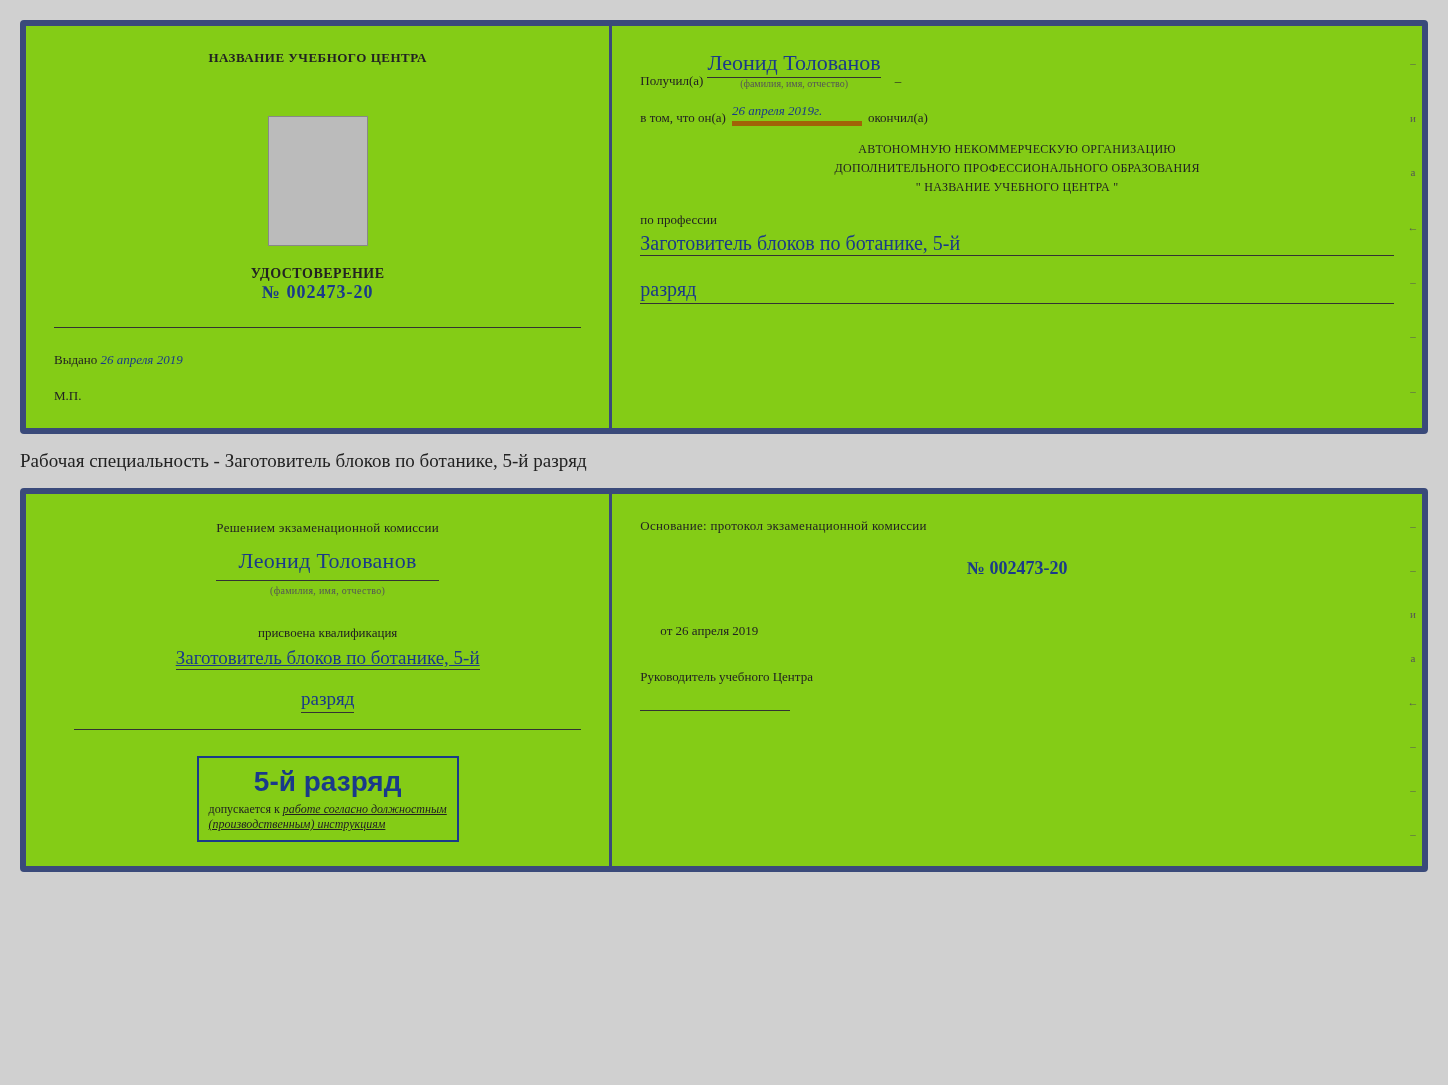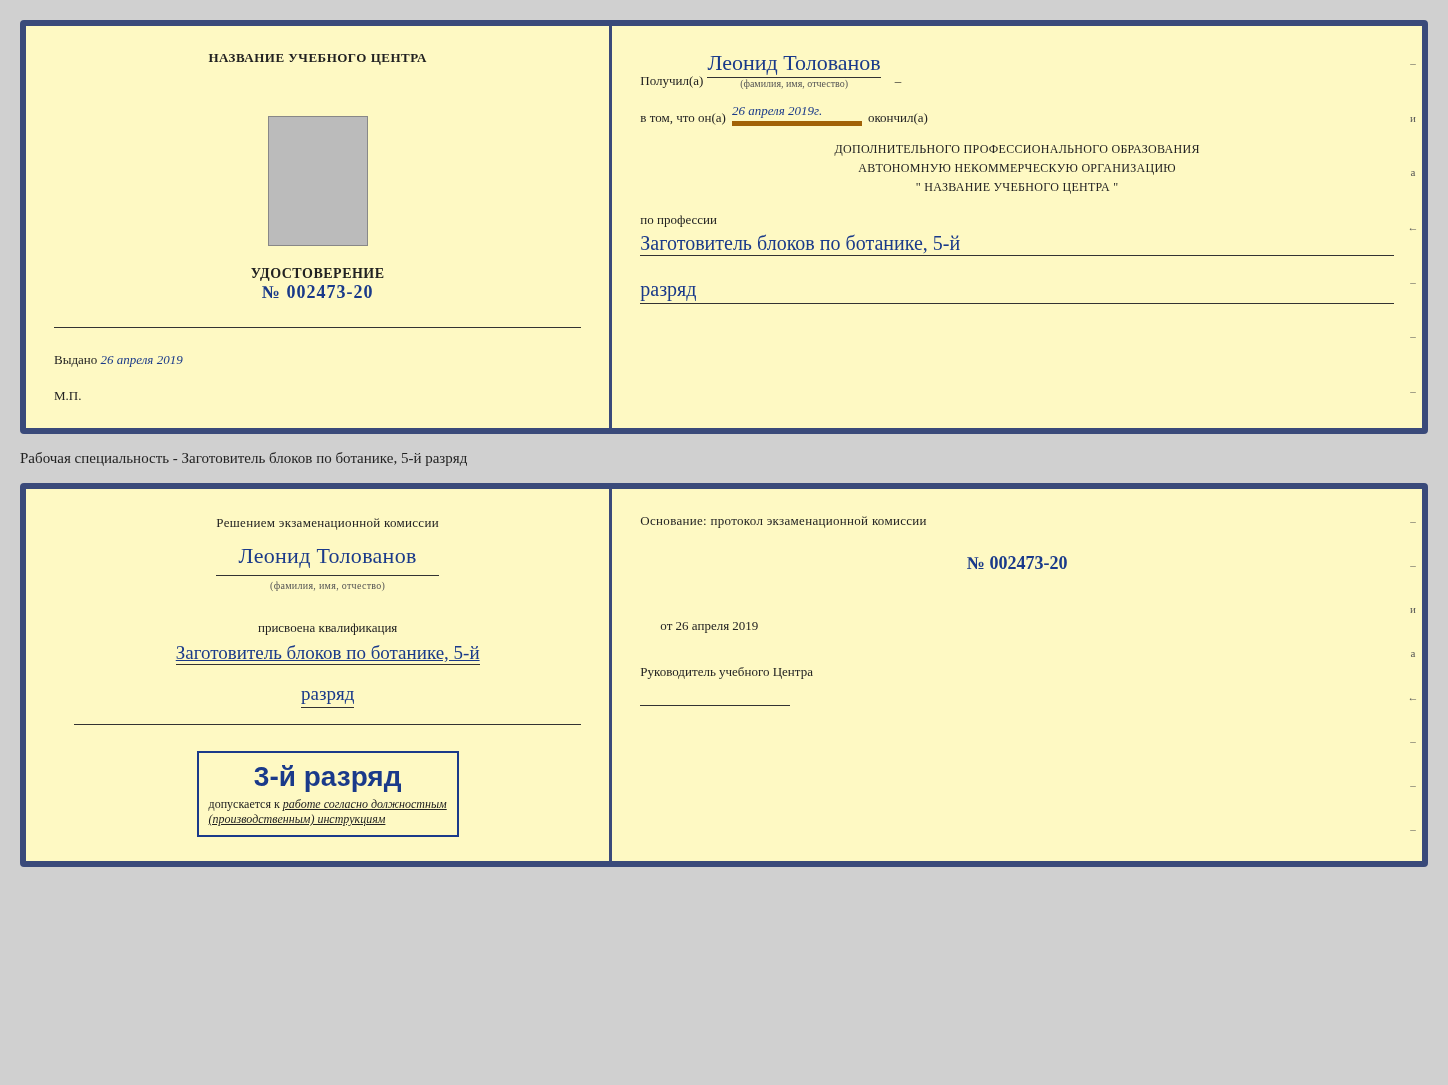--- a/index.html
+++ b/index.html
@@ -12,21 +12,21 @@
     }
 
     .page-wrapper {
       display: flex;
       flex-direction: column;
       gap: 12px;
     }
 
     
     .certificate-card {
-      background: #fef9c3;
+      background: #84cc16;
       border: 6px solid #3a4a7a;
       border-radius: 4px;
       display: flex;
       overflow: hidden;
       position: relative;
     }
 
     .cert-left, .cert-right {
       padding: 24px 28px;
     }
@@ -192,21 +192,21 @@
       font-size: 20px;
       color: #1a3a8a;
       border-bottom: 1px solid #333;
       display: block;
       margin-top: 8px;
       padding-bottom: 2px;
     }
 
     
     .specialty-label {
-      font-size: 15px;
+      font-size: 19px;
       color: #222;
       padding: 4px 0;
     }
 
     
     .lower-cert .cert-left {
       justify-content: flex-start;
       gap: 10px;
       padding-left: 48px;
     }
@@ -361,22 +361,22 @@
         <span style="margin-left:10px;">–</span>
       </div>
 
       <div class="vtom-line">
         <span>в том, что он(а)</span>
         <span class="vtom-date">26 апреля 2019г.</span>
         <span>окончил(а)</span>
       </div>
 
       <div class="org-block">
+        <div>АВТОНОМНУЮ НЕКОММЕРЧЕСКУЮ ОРГАНИЗАЦИЮ</div>
         <div>ДОПОЛНИТЕЛЬНОГО ПРОФЕССИОНАЛЬНОГО ОБРАЗОВАНИЯ</div>
-        <div>АВТОНОМНУЮ НЕКОММЕРЧЕСКУЮ ОРГАНИЗАЦИЮ</div>
         <div>"    НАЗВАНИЕ УЧЕБНОГО ЦЕНТРА    "</div>
       </div>
 
       <div class="po-professii-block">
         <span>по профессии</span>
         <span class="profession-name">Заготовитель блоков по ботанике, 5-й</span>
       </div>
 
       <span class="razryad-handwritten">разряд</span>
 
@@ -407,21 +407,21 @@
       <div class="prisvoena-block">
         <div>присвоена квалификация</div>
         <span class="qualification-name">Заготовитель блоков по ботанике, 5-й</span>
       </div>
 
       <span class="razryad-lower">разряд</span>
 
       <div style="width:100%; border-bottom:1px solid #333; margin: 6px 0;"></div>
 
       <div class="dopusk-box">
-        <div class="razryad-big">3-й разряд</div>
+        <div class="razryad-big">5-й разряд</div>
         <div class="dopusk-text">
           <span>допускается к</span>
           <span class="dopusk-italic">работе согласно должностным</span>
           <br>
           <span class="dopusk-italic">(производственным) инструкциям</span>
         </div>
       </div>
     </div>
 
     <div class="cert-right">

